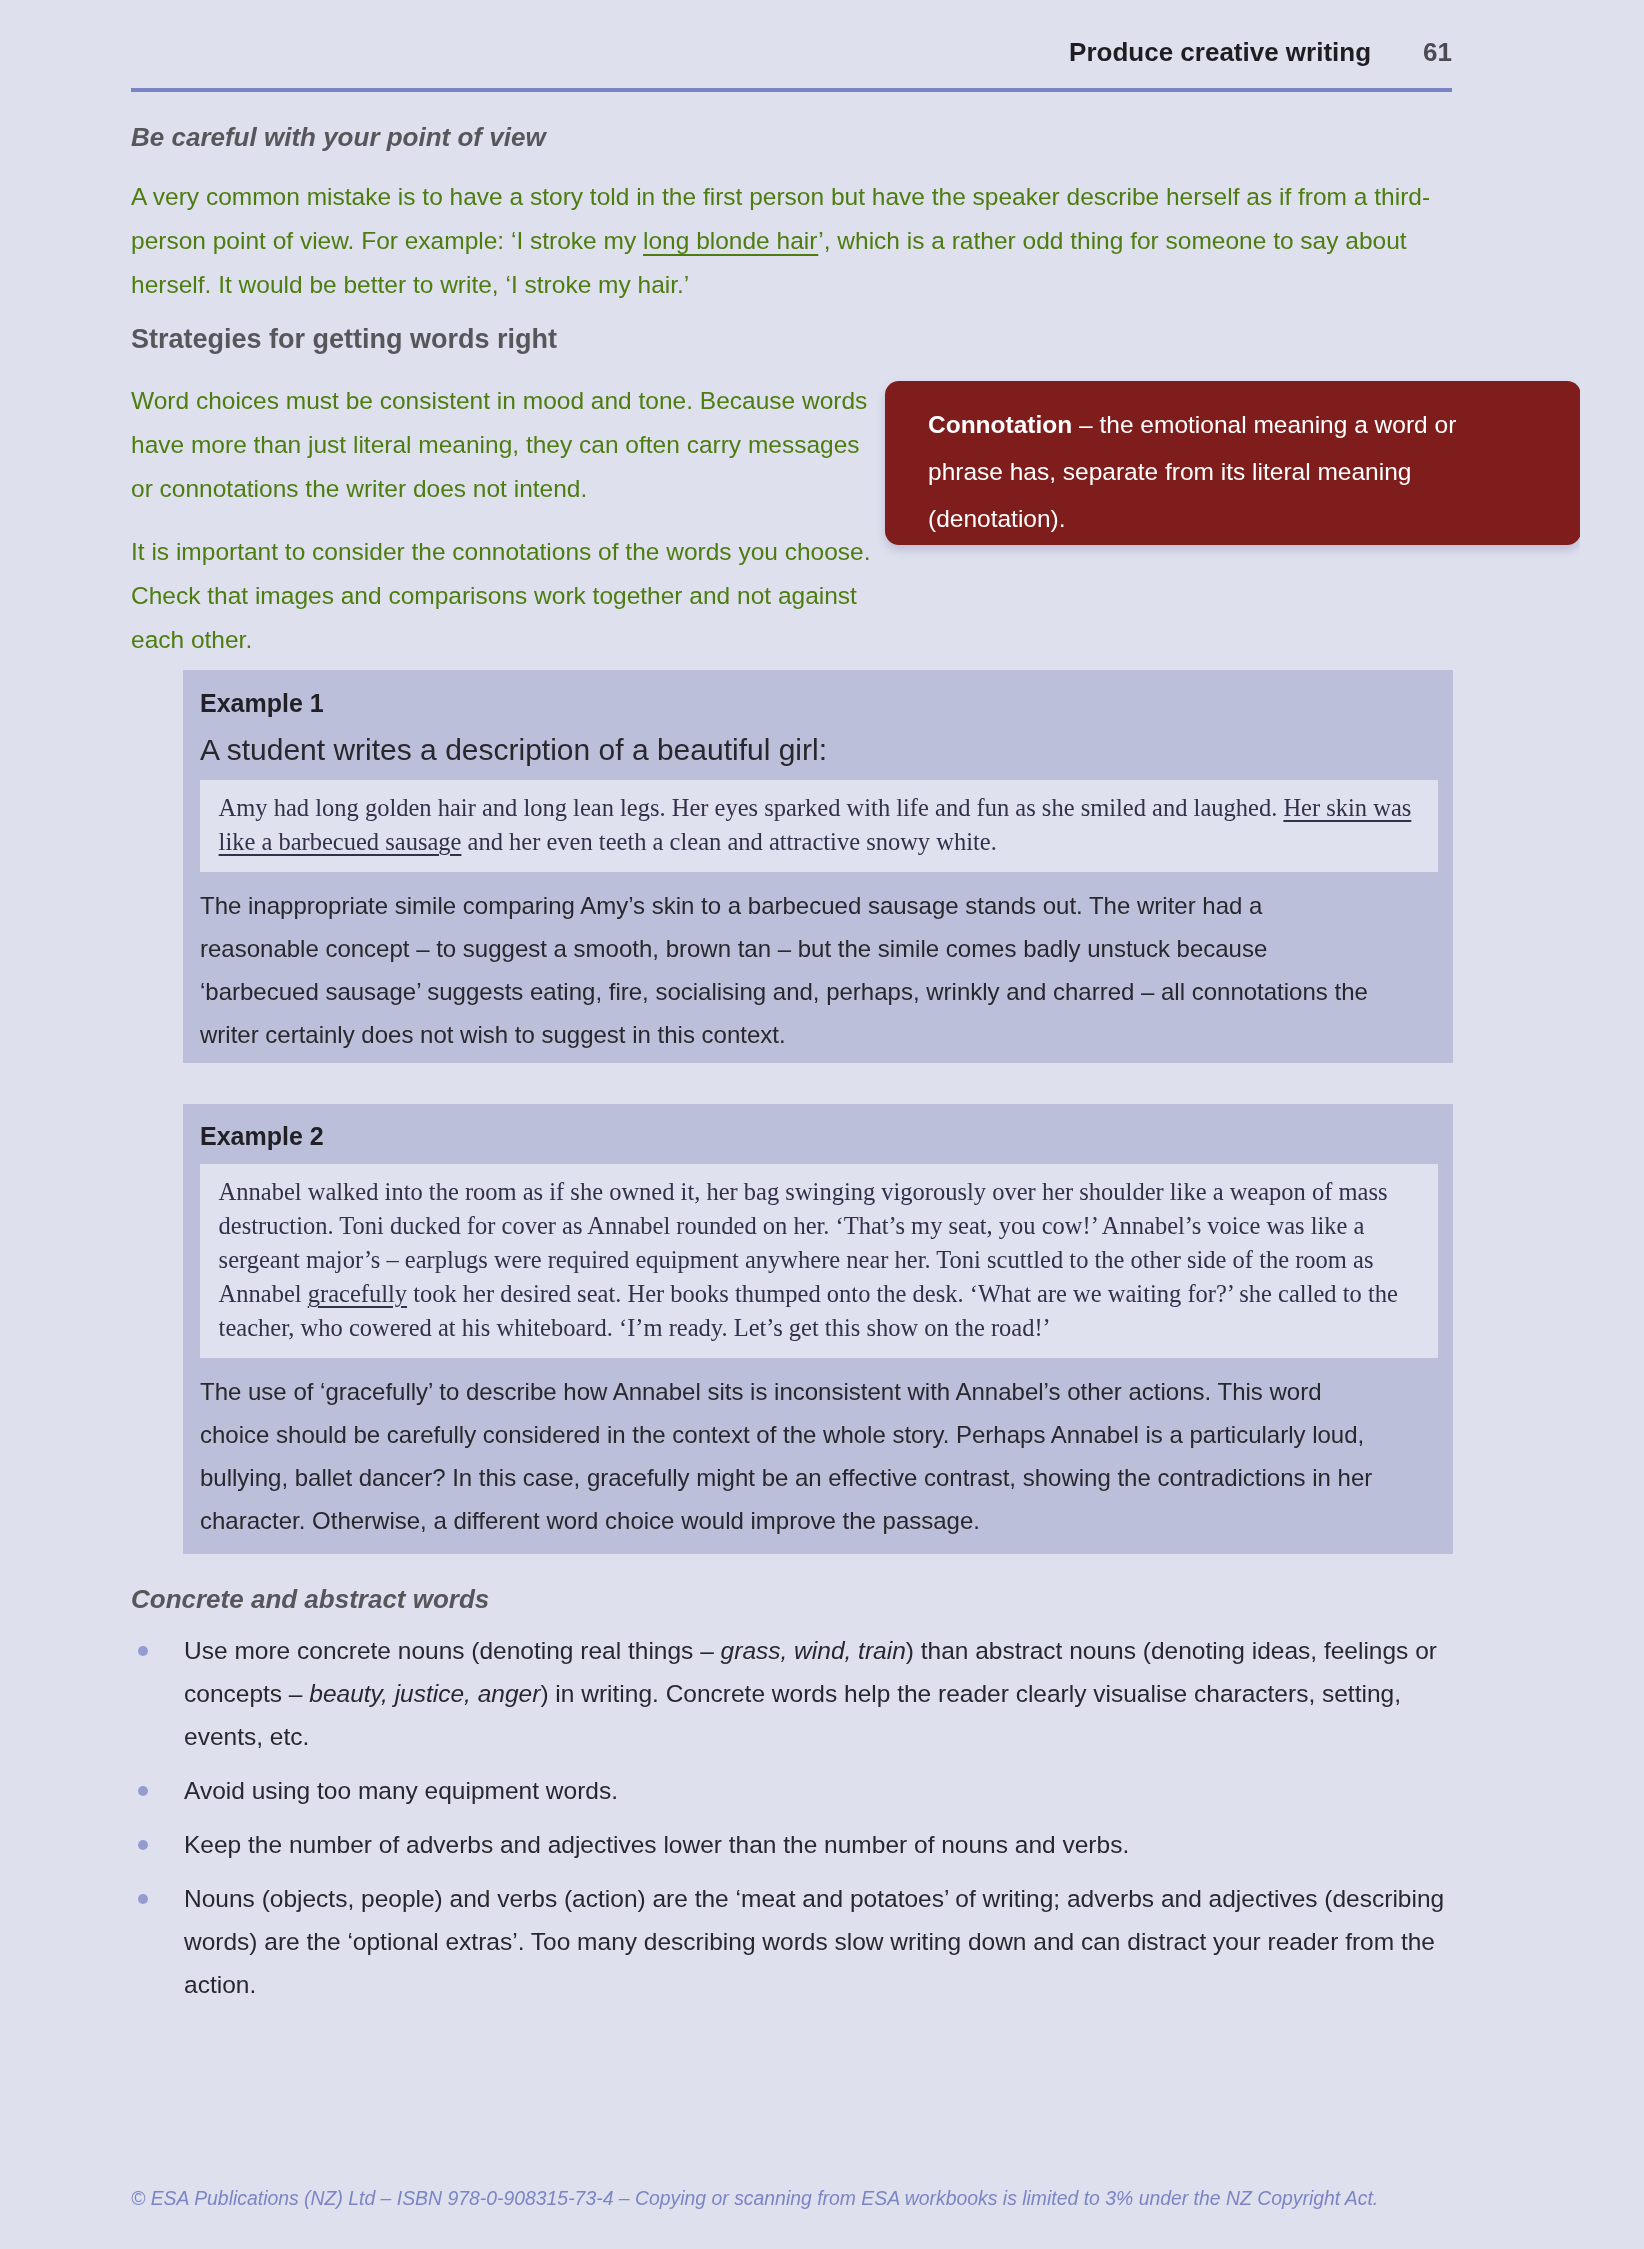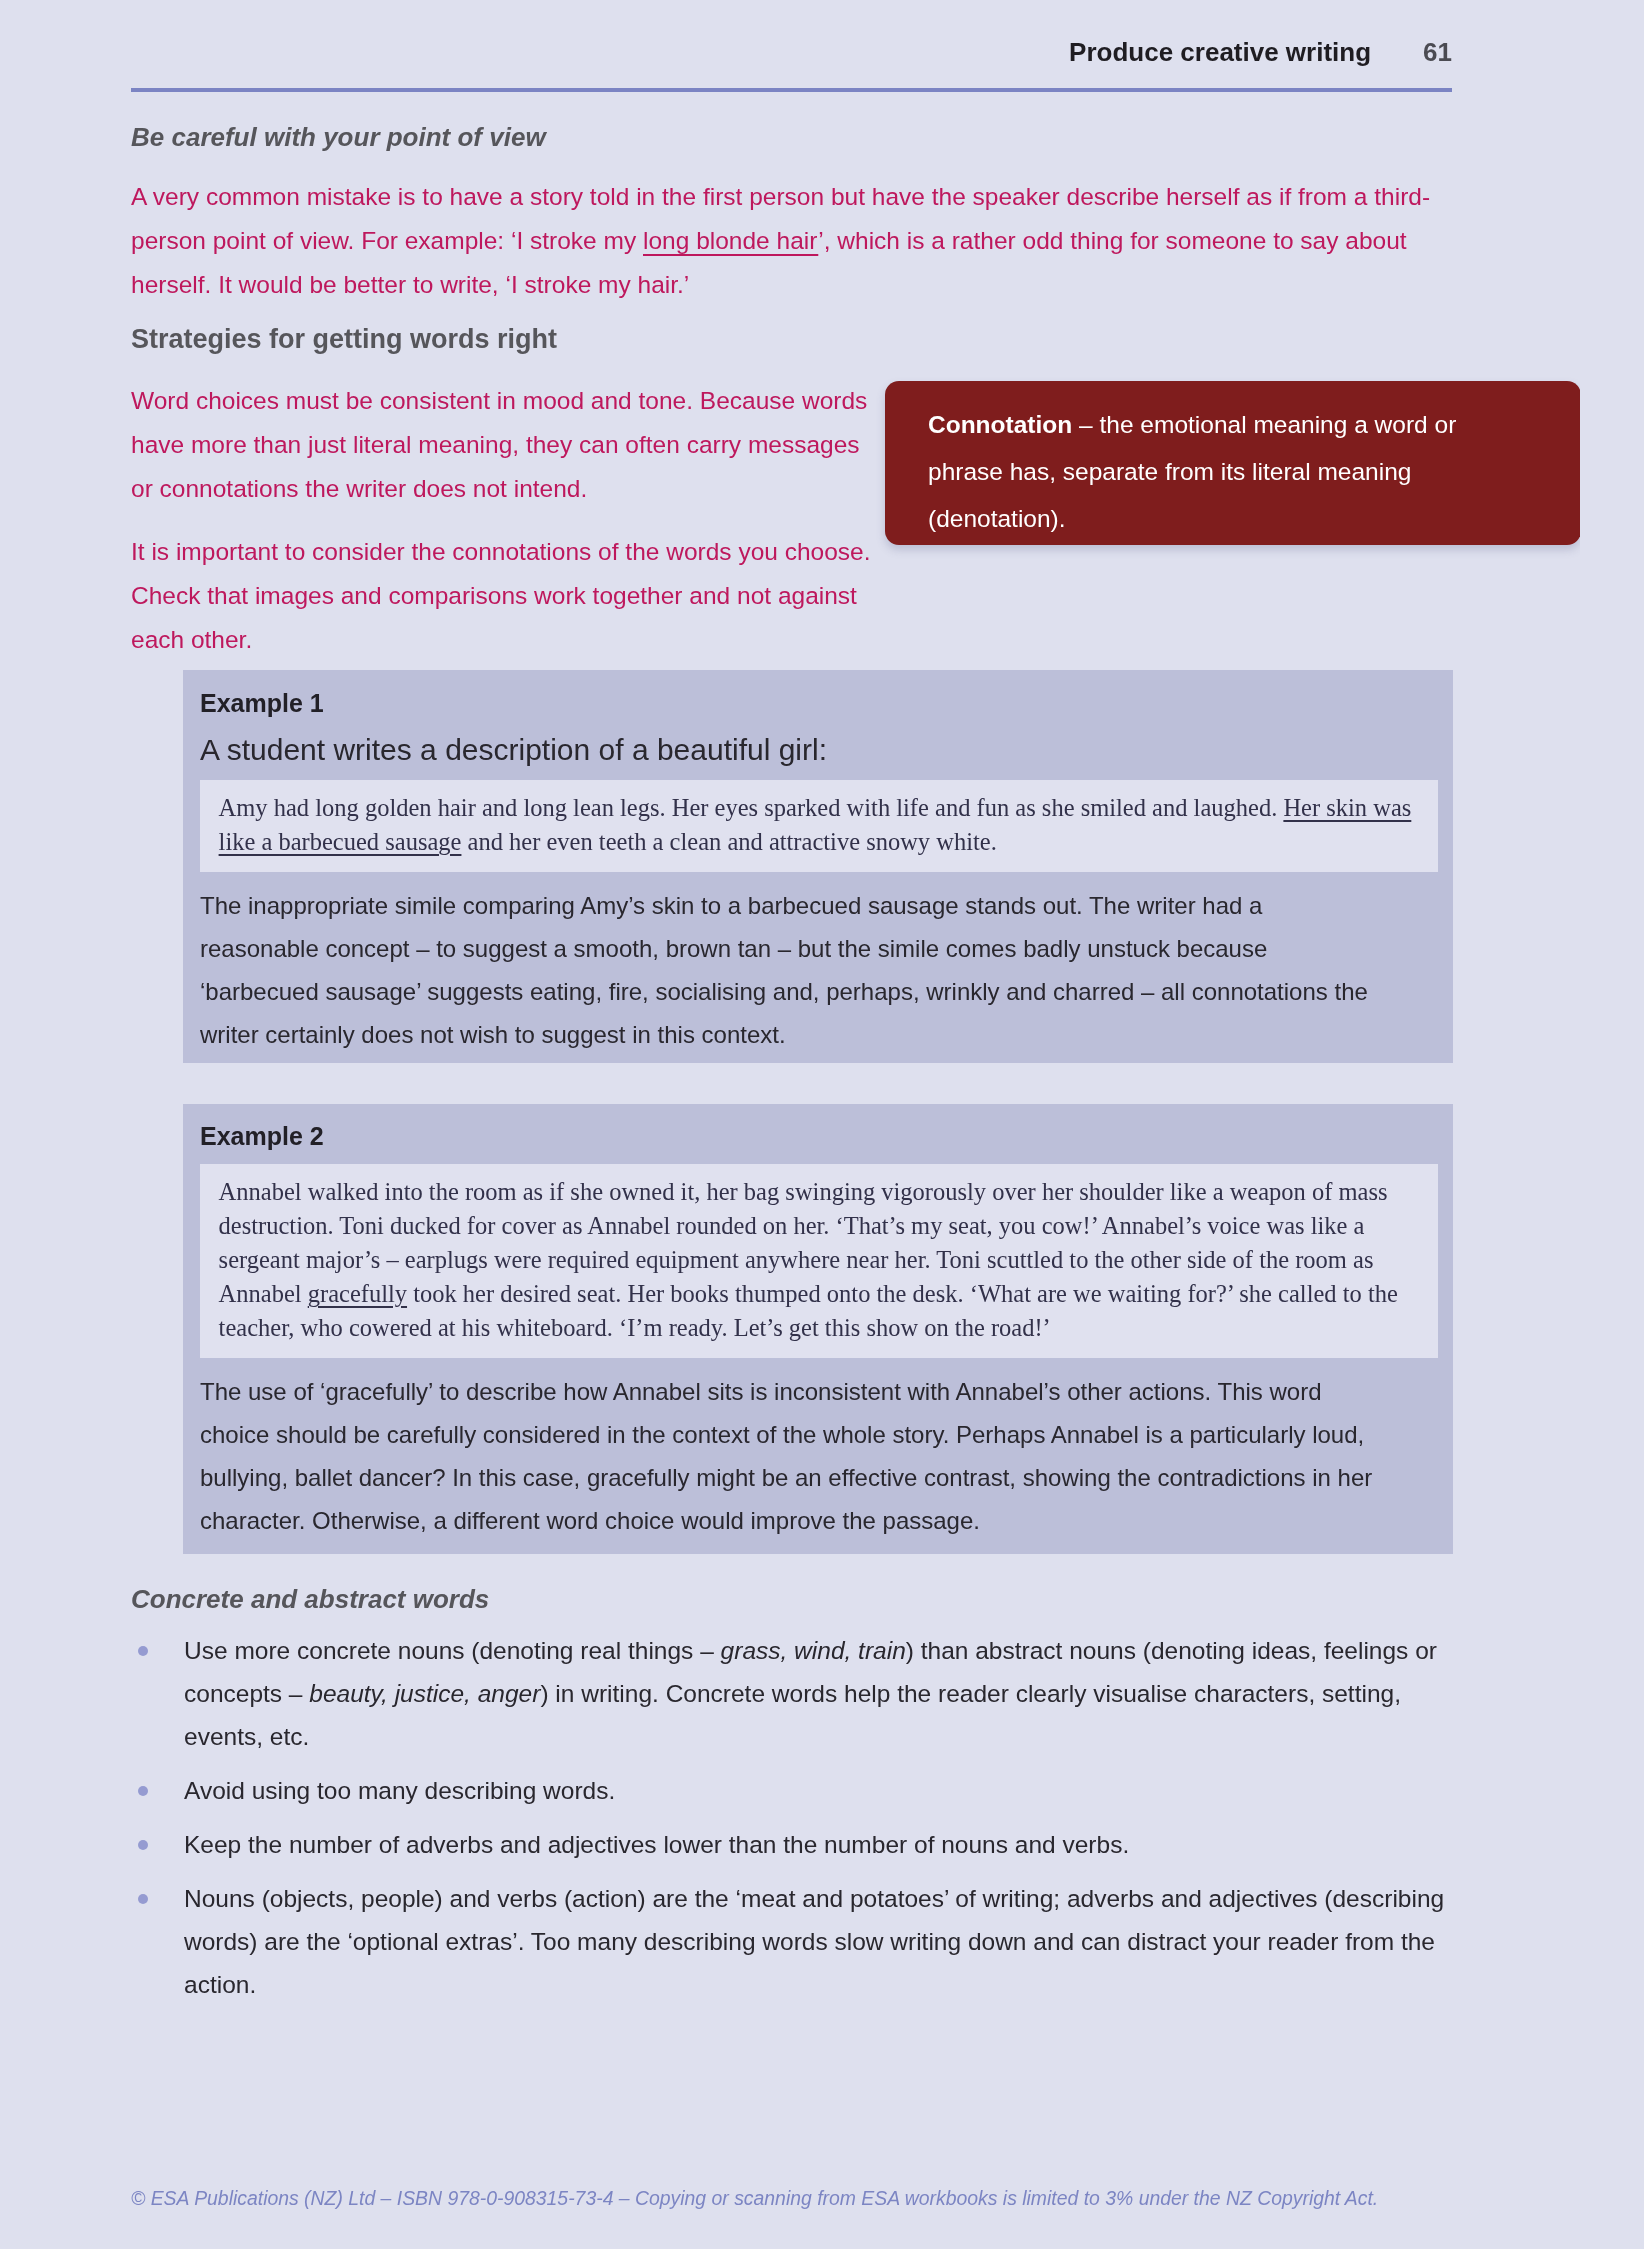--- a/index.html
+++ b/index.html
@@ -18,21 +18,21 @@
   .page-header { padding-top:37px; text-align:right; }
   .header-title { font-size:26px; font-weight:bold; color:#1f1d22; }
   .header-pagenum { font-size:26px; font-weight:bold; color:#4b4b52; margin-left:52px; }
   .header-rule { margin-top:20px; height:4.2px; background:#7b84c3; border:none; }
 
   
   .h-italic { margin-top:30px; font-size:26px; font-weight:bold; font-style:italic; color:#56565b; }
   .h-bold   { margin-top:17px; font-size:27px; font-weight:bold; color:#56565b; }
 
   
-  .body { margin-top:22px; font-size:24.5px; line-height:44px; color:#be185d; }
+  .body { margin-top:22px; font-size:24.5px; line-height:44px; color:#4d7c0f; }
   .u { text-decoration:underline; text-underline-offset:5px; text-decoration-thickness:1.7px; }
 
   
   .two-col { display:flex; margin-top:12px; }
   .col-text { width:754px; flex:0 0 auto; }
   .col-text .body { margin-top:12px; }
   .col-text .body + .body { margin-top:18.6px; }
   .connotation {
     flex:0 0 auto;
     margin-left:auto; margin-right:-122px; margin-top:13.5px;
@@ -124,21 +124,21 @@
     <section class="example-box second">
       <h3 class="ex-label">Example 2</h3>
       <div class="quote"><span>Annabel walked into the room as if she owned it, her bag swinging vigorously over her shoulder like a weapon of mass destruction. Toni ducked for cover as Annabel rounded on her. ‘That’s my seat, you cow!’ Annabel’s voice was like a sergeant major’s – earplugs were required equipment anywhere near her. Toni scuttled to the other side of the room as Annabel </span><span class="u">gracefully</span><span> took her desired seat. Her books thumped onto the desk. ‘What are we waiting for?’ she called to the teacher, who cowered at his whiteboard. ‘I’m ready. Let’s get this show on the road!’</span></div>
       <p class="ex-comment">The use of ‘gracefully’ to describe how Annabel sits is inconsistent with Annabel’s other actions. This word choice should be carefully considered in the context of the whole story. Perhaps Annabel is a particularly loud, bullying, ballet dancer? In this case, gracefully might be an effective contrast, showing the contradictions in her character. Otherwise, a different word choice would improve the passage.</p>
     </section>
 
     <h2 class="h-italic">Concrete and abstract words</h2>
 
     <ul class="bullets">
       <li><span>Use more concrete nouns (denoting real things – </span><span class="it">grass, wind, train</span><span>) than abstract nouns (denoting ideas, feelings or concepts – </span><span class="it">beauty, justice, anger</span><span>) in writing. Concrete words help the reader clearly visualise characters, setting, events, etc.</span></li>
-      <li>Avoid using too many describing words.</li>
+      <li>Avoid using too many equipment words.</li>
       <li>Keep the number of adverbs and adjectives lower than the number of nouns and verbs.</li>
       <li>Nouns (objects, people) and verbs (action) are the ‘meat and potatoes’ of writing; adverbs and adjectives (describing words) are the ‘optional extras’. Too many describing words slow writing down and can distract your reader from the action.</li>
     </ul>
 
   </div>
 
   <footer class="page-footer">© ESA Publications (NZ) Ltd  –  ISBN 978-0-908315-73-4  –  Copying or scanning from ESA workbooks is limited to 3% under the NZ Copyright Act.</footer>
 </div>
 
 

